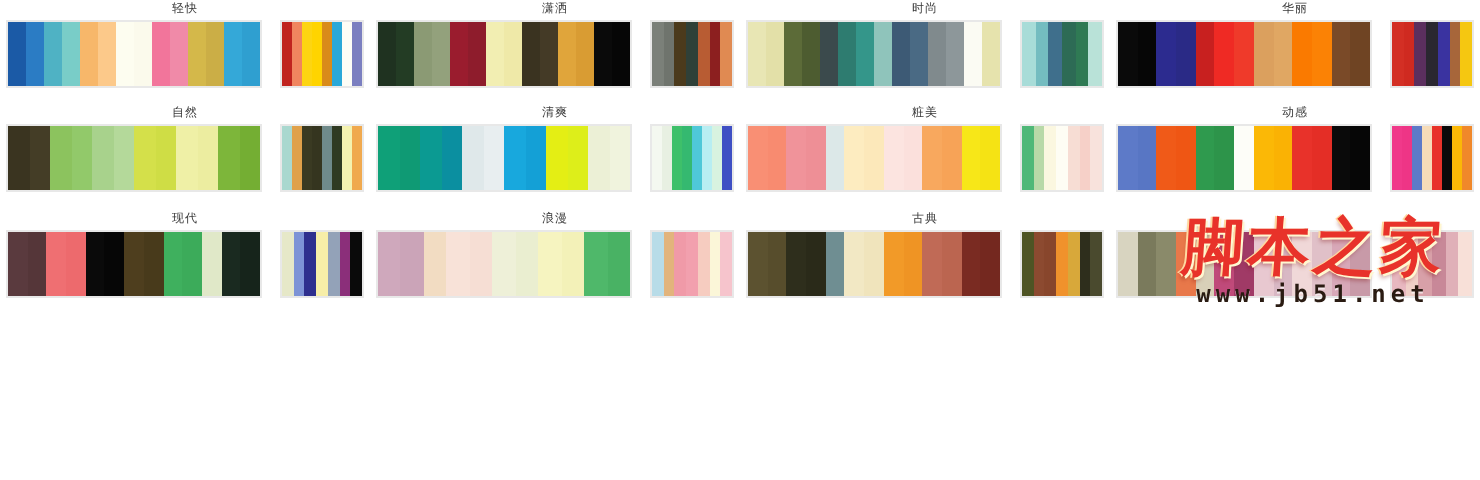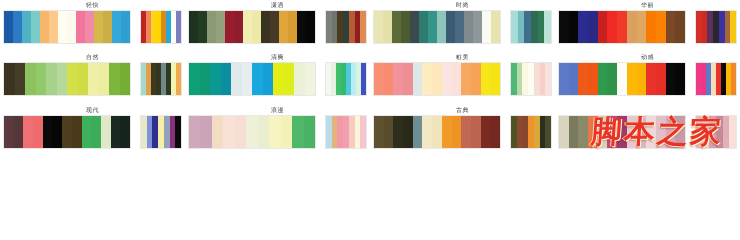--- a/index.html
+++ b/index.html
@@ -440,13 +440,14 @@
           <div class="sw" style="background: rgb(200, 136, 152);"></div>
           <div class="sw" style="background: rgb(224, 176, 184);"></div>
           <div class="sw" style="background: rgb(248, 224, 216);"></div>
         </div>
       </div>
     </div>
   </div>
 
 <div id="watermark">
   <div id="wm-main">脚本之家</div>
+  <div id="wm-url">www.jb51.net</div>
 </div>
 
 </body></html>

